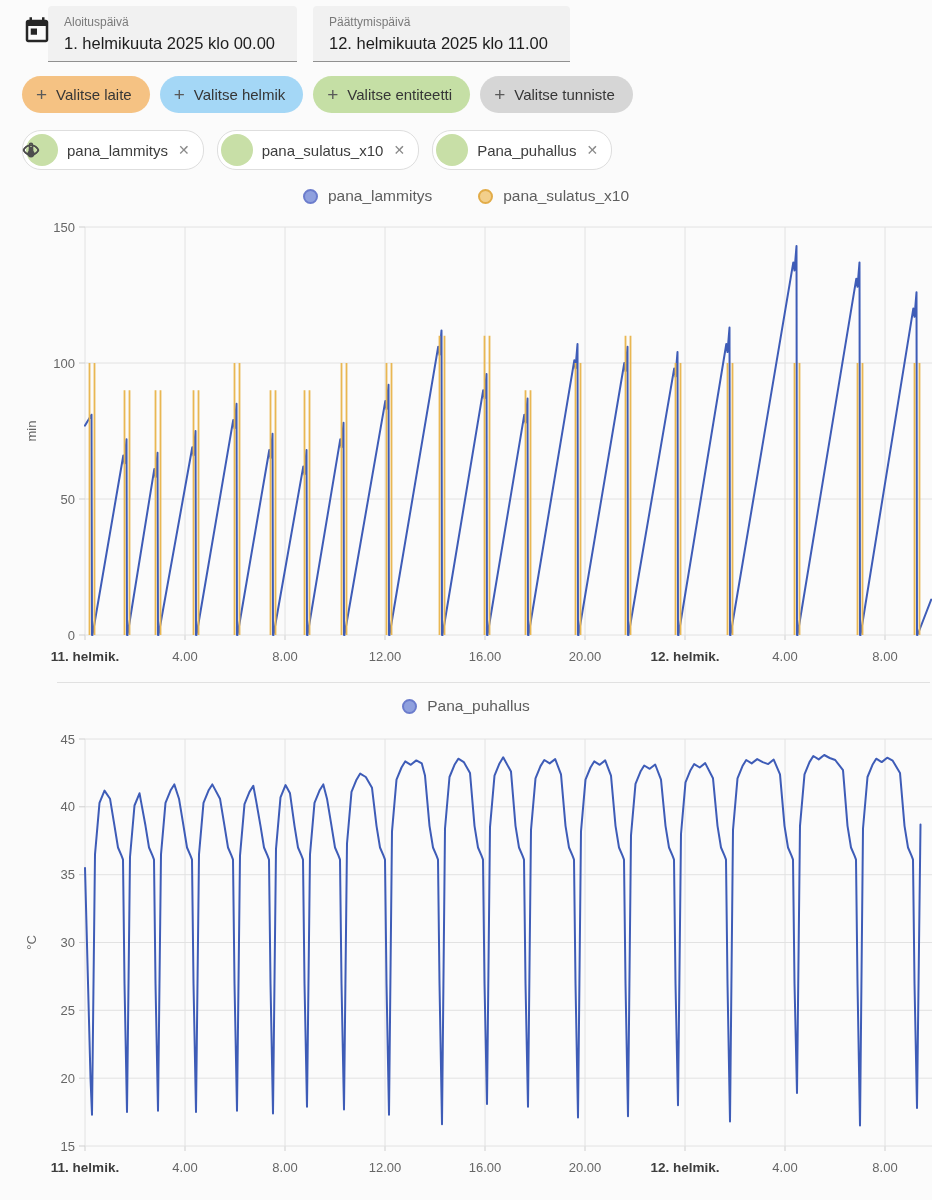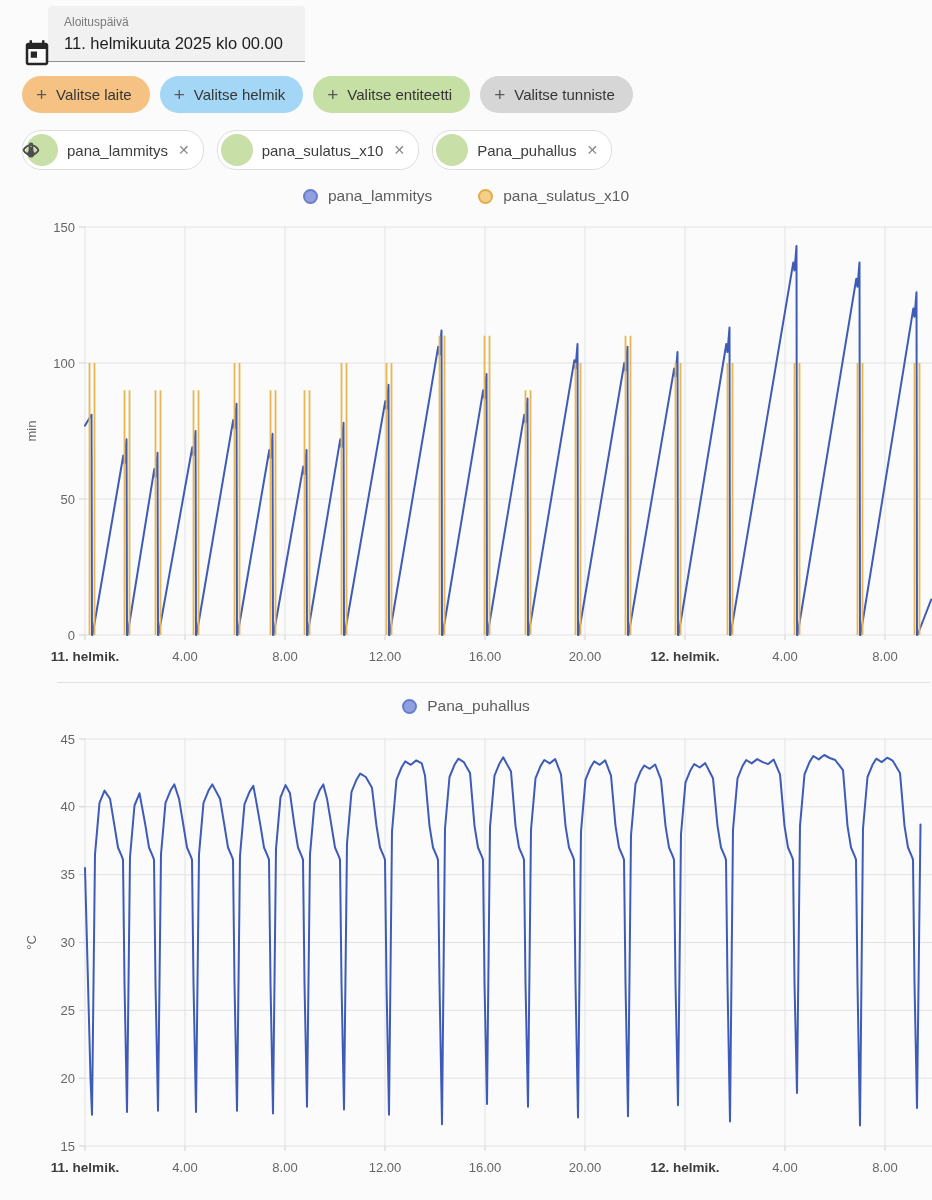--- a/index.html
+++ b/index.html
@@ -1,19 +1,19 @@
 <!DOCTYPE html>
 <html><head>
 <meta charset="utf-8">
 <style>
   html,body{margin:0;padding:0;background:#fbfbfb;}
   .page{position:relative;width:932px;height:1200px;background:#fbfbfb;overflow:hidden;
         font-family:"Liberation Sans", sans-serif;color:#212121;}
   
-  .date-row{position:absolute;top:6px;left:22px;display:flex;align-items:center;gap:0;}
+  .date-row{position:absolute;top:6px;left:22px;display:flex;align-items:flex-start;gap:0;}
   .cal-icon{margin-top:10px;margin-right:26px;}
   .date-field{background:#f1f1f1;border-bottom:1px solid #909090;border-radius:4px 4px 0 0;
               padding:9px 22px 8px 16px;margin-right:16px;min-height:38px;cursor:pointer;}
   .date-field .lbl{font-size:12px;color:#7a7a7a;line-height:14px;margin-bottom:4px;}
   .date-field .val{font-size:16.5px;color:#1d1d1d;line-height:20px;}
   
   .filter-row{position:absolute;top:76px;left:22px;display:flex;gap:10px;}
   .fchip{height:37px;border-radius:18.5px;display:flex;align-items:center;padding:0 18px 0 14px;
          font-size:15px;color:#363636;cursor:pointer;}
   .fchip .plus{font-size:19px;color:#5a5a5a;margin-right:9px;font-weight:400;}
@@ -40,21 +40,25 @@
 
   <div class="date-row">
     <span class="cal-icon">
       <svg width="30" height="30" viewBox="0 0 24 24">
         <path fill="#262626" d="M19,3h-1V1h-2v2H8V1H6v2H5C3.9,3 3,3.9 3,5v14c0,1.1 0.9,2 2,2h14c1.1,0 2-0.9 2-2V5C21,3.9 20.1,3 19,3z M19,19H5V8h14V19z"></path>
         <path fill="#262626" d="M7,10h5v5H7z"></path>
       </svg>
     </span>
     <div class="date-field">
       <div class="lbl">Aloituspäivä</div>
-      <div class="val">11. helmikuuta 2025 klo 00.00</div>
+      <div class="val">1. helmikuuta 2025 klo 00.00</div>
+    </div>
+    <div class="date-field">
+      <div class="lbl">Päättymispäivä</div>
+      <div class="val">12. helmikuuta 2025 klo 11.00</div>
     </div>
   </div>
 
   <div class="filter-row">
     <div class="fchip" style="background: rgb(245, 194, 131);">
       <span class="plus">+</span>
       <span>Valitse laite</span>
     </div>
     <div class="fchip" style="background: rgb(164, 215, 246);">
       <span class="plus">+</span>

